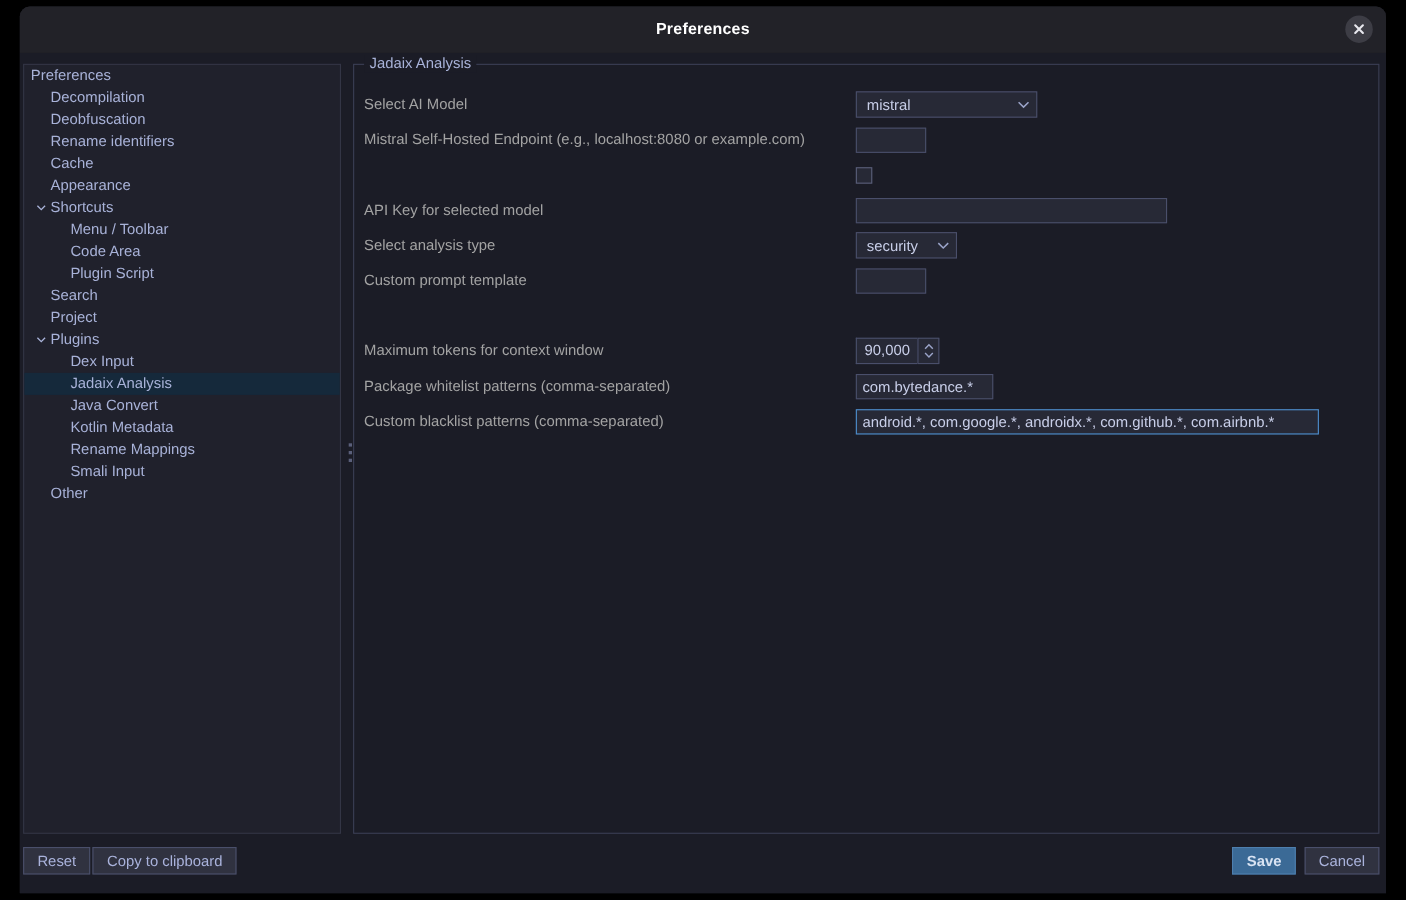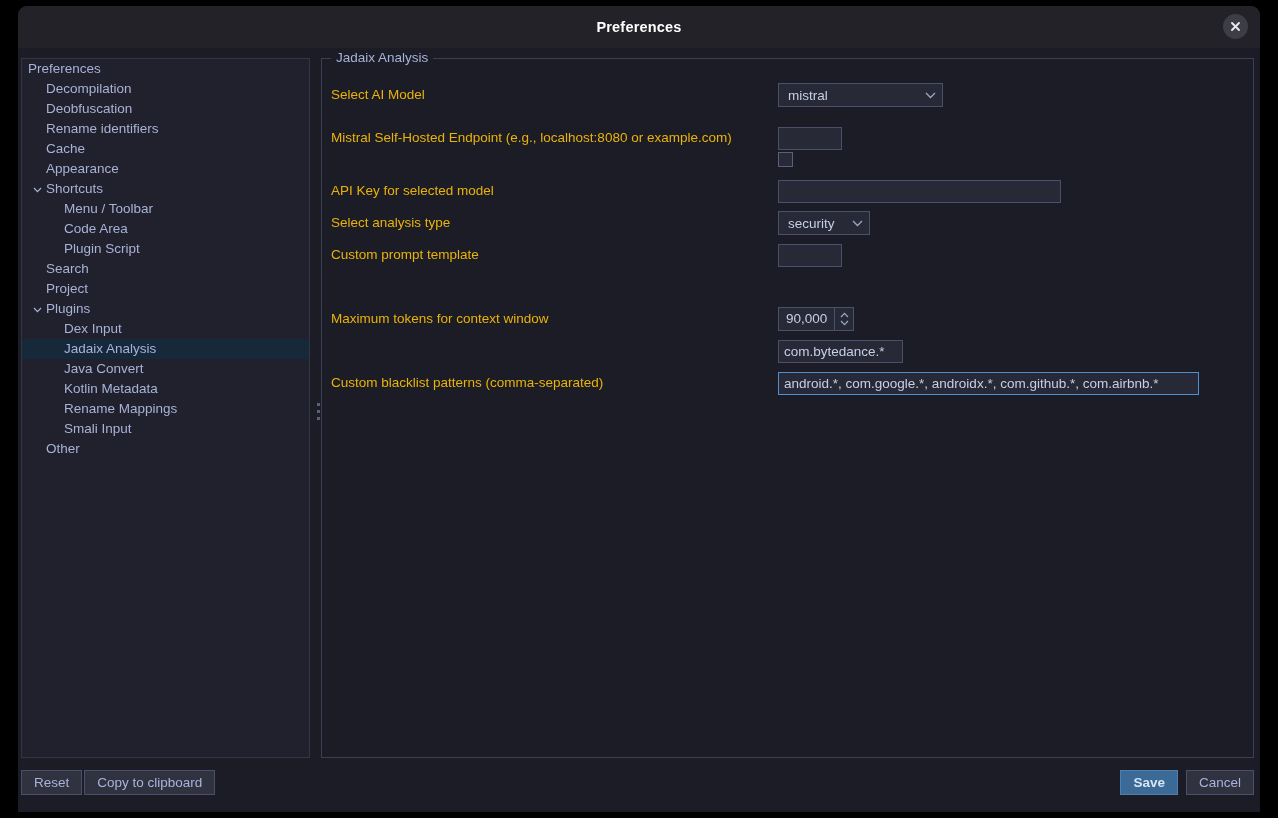--- a/index.html
+++ b/index.html
@@ -174,21 +174,21 @@
     right: 0;
     height: 32px;
   }
   .row .label {
     position: absolute;
     left: 9px;
     top: 0;
     height: 32px;
     line-height: 32px;
     font-size: 13.5px;
-    color: #eab308;
+    color: #a3a3a3;
     white-space: nowrap;
   }
   .row .field {
     position: absolute;
     left: 456px;
     top: 0;
     height: 32px;
     display: flex;
     align-items: center;
   }
@@ -372,21 +372,21 @@
                 <div class="combo" style="width: 165px;">
                   <span class="cval">mistral</span>
                   <span class="chev">
                     <svg width="11" height="7" viewBox="0 0 11 7">
                       <path d="M1,1 L5.5,5.4 L10,1" fill="none" stroke="#9aa3c8" stroke-width="1.4"></path>
                     </svg>
                   </span>
                 </div>
               </div>
             </div>
-            <div class="row" style="top: 47px; text-decoration: underline;">
+            <div class="row" style="top: 36px; text-decoration: underline;">
               <div class="label">Mistral Self-Hosted Endpoint (e.g., localhost:8080 or example.com)</div>
               <div class="field">
                 <div class="textinput" title="" style="width: 64px;"></div>
               </div>
             </div>
             <div class="row" style="top: 68px;">
               <div class="field">
                 <div class="checkbox"></div>
               </div>
             </div>
@@ -423,20 +423,21 @@
                   <div class="sbtns">
                     <svg width="11" height="16" viewBox="0 0 11 16">
                       <path d="M2,6 L5.5,2.4 L9,6" fill="none" stroke="#9aa3c8" stroke-width="1.3"></path>
                       <path d="M2,10 L5.5,13.6 L9,10" fill="none" stroke="#9aa3c8" stroke-width="1.3"></path>
                     </svg>
                   </div>
                 </div>
               </div>
             </div>
             <div class="row" style="top: 260px;">
+              <div class="label">Package whitelist patterns (comma-separated)</div>
               <div class="field">
                 <div class="textinput" title="" style="width: 125px;">com.bytedance.*</div>
               </div>
             </div>
             <div class="row" style="top: 292px;">
               <div class="label">Custom blacklist patterns (comma-separated)</div>
               <div class="field">
                 <div class="textinput focused" title="" style="width: 421px;">android.*, com.google.*, androidx.*, com.github.*, com.airbnb.*</div>
               </div>
             </div>

